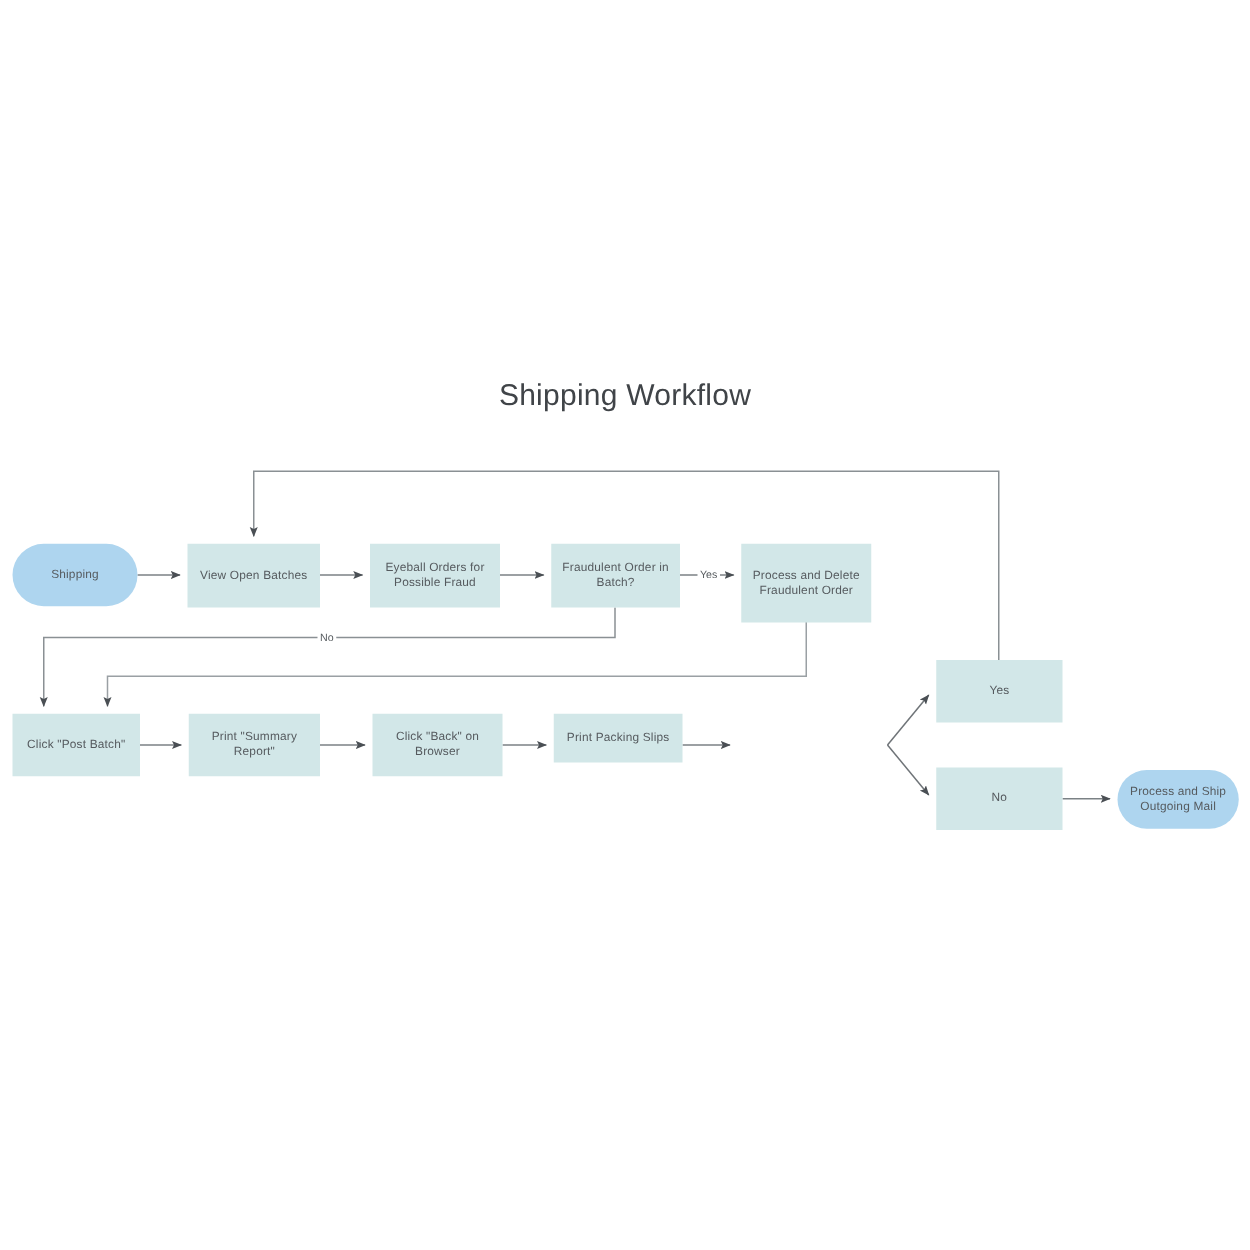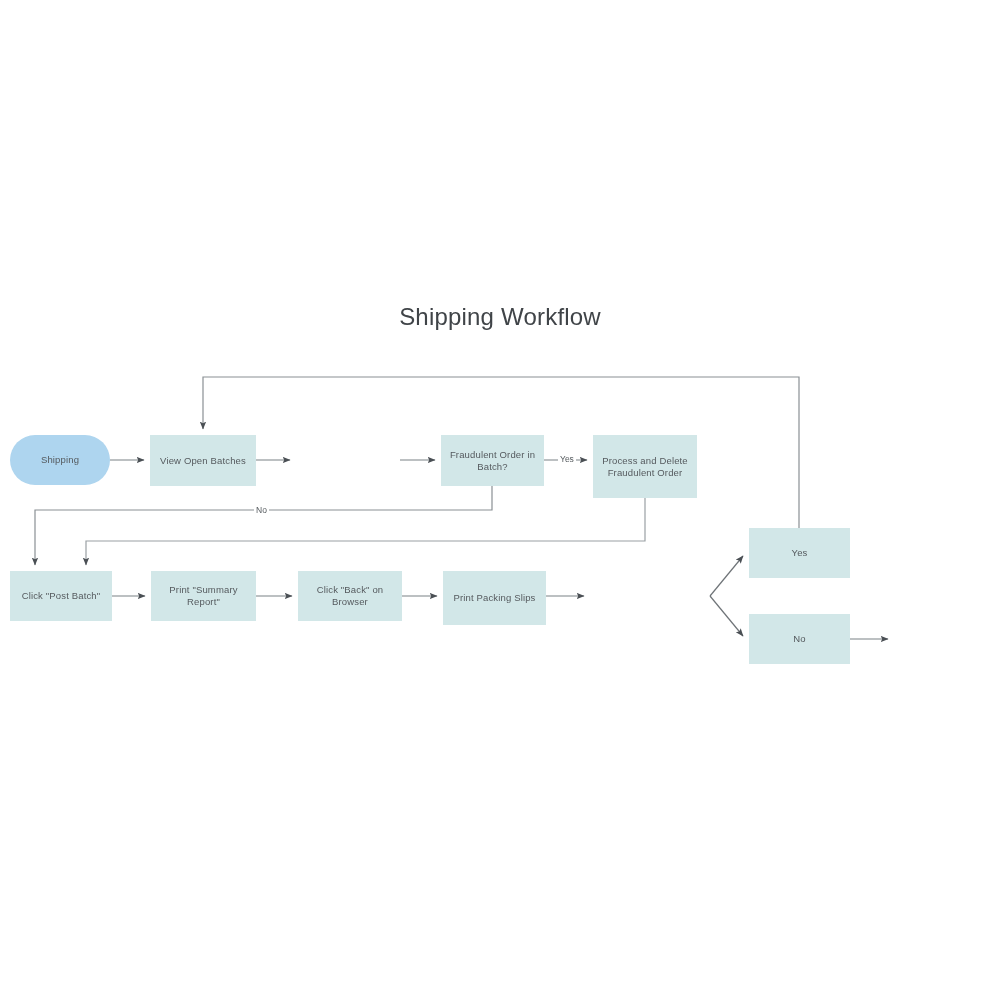--- a/index.html
+++ b/index.html
@@ -132,20 +132,23 @@
   </svg>
 
   <div class="node node-process" style="left:150px; top:435px; width:106px; height:51px;">
     <span class="label">View Open Batches</span>
   </div>
 
   <div class="node node-terminal" style="left:10px; top:435px; width:100px; height:50px;">
     <span class="label">Shipping</span>
   </div>
 
+  <div class="node node-process" style="left:296px; top:435px; width:104px; height:51px;">
+    <span class="label">Eyeball Orders for Possible Fraud</span>
+  </div>
 
   <div class="node node-process" style="left:441px; top:435px; width:103px; height:51px;">
     <span class="label">Fraudulent Order in Batch?</span>
   </div>
 
   <div class="node node-process" style="left:593px; top:435px; width:104px; height:63px;">
     <span class="label">Process and Delete Fraudulent Order</span>
   </div>
 
   <div class="node node-process" style="left:10px; top:571px; width:102px; height:50px;">
@@ -153,30 +156,33 @@
   </div>
 
   <div class="node node-process" style="left:151px; top:571px; width:105px; height:50px;">
     <span class="label">Print "Summary Report"</span>
   </div>
 
   <div class="node node-process" style="left:298px; top:571px; width:104px; height:50px;">
     <span class="label">Click "Back" on Browser</span>
   </div>
 
-  <div class="node node-process" style="left:443px; top:571px; width:103px; height:54px;">
+  <div class="node node-process" style="left:443px; top:571px; width:103px; height:39px;">
     <span class="label">Print Packing Slips</span>
   </div>
 
 
   <div class="node node-process" style="left:749px; top:528px; width:101px; height:50px;">
     <span class="label">Yes</span>
   </div>
 
   <div class="node node-process" style="left:749px; top:614px; width:101px; height:50px;">
     <span class="label">No</span>
   </div>
 
+  <div class="node node-terminal" style="left:894px; top:616px; width:97px; height:47px;">
+    <span class="label">Process and Ship Outgoing Mail</span>
+  </div>
 
   <div class="edge-label" style="left:558px; top:454px;">Yes</div>
   <div class="edge-label" style="left:254px; top:505px;">No</div>
 
 </div>
 
 </body></html>

